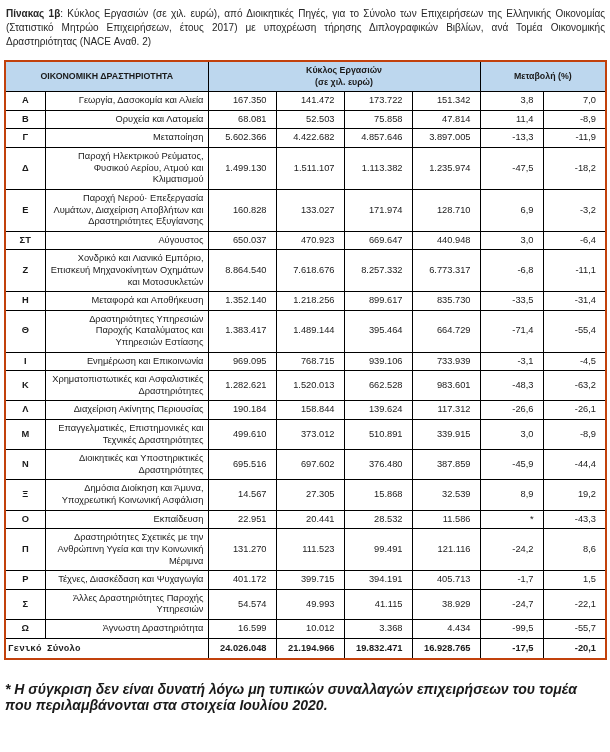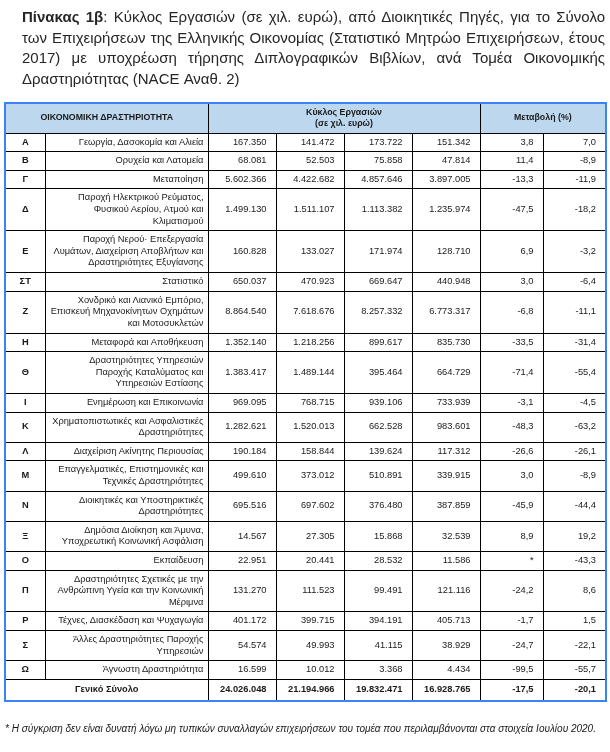--- a/index.html
+++ b/index.html
@@ -4,32 +4,32 @@
 <style>
   html, body { margin: 0; padding: 0; background: #ffffff; }
   body {
     width: 610px;
     font-family: "Liberation Sans", "DejaVu Sans", sans-serif;
     color: #262626;
     padding: 5px 4px 8px 4px;
     box-sizing: border-box;
   }
   .title {
-    font-size: 15px;
+    font-size: 10px;
     line-height: 1.38;
     text-align: justify;
-    margin: 2px 1px 12px 18px;
+    margin: 2px 1px 12px 2px;
     color: #262626;
   }
   .title b { font-weight: bold; }
   table.main {
     border-collapse: collapse;
     table-layout: fixed;
     width: 601px;
-    border: 2px solid #3b82f6;
+    border: 2px solid #c2410c;
   }
   table.main th, table.main td {
     border: 1px solid #000;
     overflow: hidden;
     vertical-align: middle;
   }
   thead th {
     background: #BDD7EE;
     font-size: 8.8px;
     font-weight: bold;
@@ -41,24 +41,24 @@
   tbody td, tfoot td {
     font-size: 9.3px;
     padding: 3px 4px;
     line-height: 1.25;
     color: #1a1a1a;
   }
   td.code { text-align: center; font-weight: bold; }
   td.desc { text-align: right; padding-left: 5px; }
   td.num  { text-align: right; padding-right: 9px; }
   tfoot td { font-weight: bold; }
-  tfoot td.total-label { text-align: center; padding: 4px 2px; }
+  tfoot td.total-label { padding: 4px 2px; font-family: Liberation Mono, monospace; }
   .footnote {
-    font-size: 10px;
-    font-weight: normal;
+    font-size: 14px;
+    font-weight: bold;
     font-style: italic;
     margin: 21px 1px 0 1px;
     color: #1a1a1a;
   }
 </style>
 </head>
 <body>
 
 <div>
 
@@ -131,21 +131,21 @@
     <td class="desc">Παροχή Νερού· Επεξεργασία Λυμάτων, Διαχείριση Αποβλήτων και Δραστηριότητες Εξυγίανσης</td>
     <td class="num">160.828</td>
     <td class="num">133.027</td>
     <td class="num">171.974</td>
     <td class="num">128.710</td>
     <td class="num">6,9</td>
     <td class="num">-3,2</td>
   </tr>
         <tr>
     <td class="code">ΣΤ</td>
-    <td class="desc">Στατιστικό</td>
+    <td class="desc">Αύγουστος</td>
     <td class="num">650.037</td>
     <td class="num">470.923</td>
     <td class="num">669.647</td>
     <td class="num">440.948</td>
     <td class="num">3,0</td>
     <td class="num">-6,4</td>
   </tr>
         <tr>
     <td class="code">Ζ</td>
     <td class="desc">Χονδρικό και Λιανικό Εμπόριο, Επισκευή Μηχανοκίνητων Οχημάτων και Μοτοσυκλετών</td>

